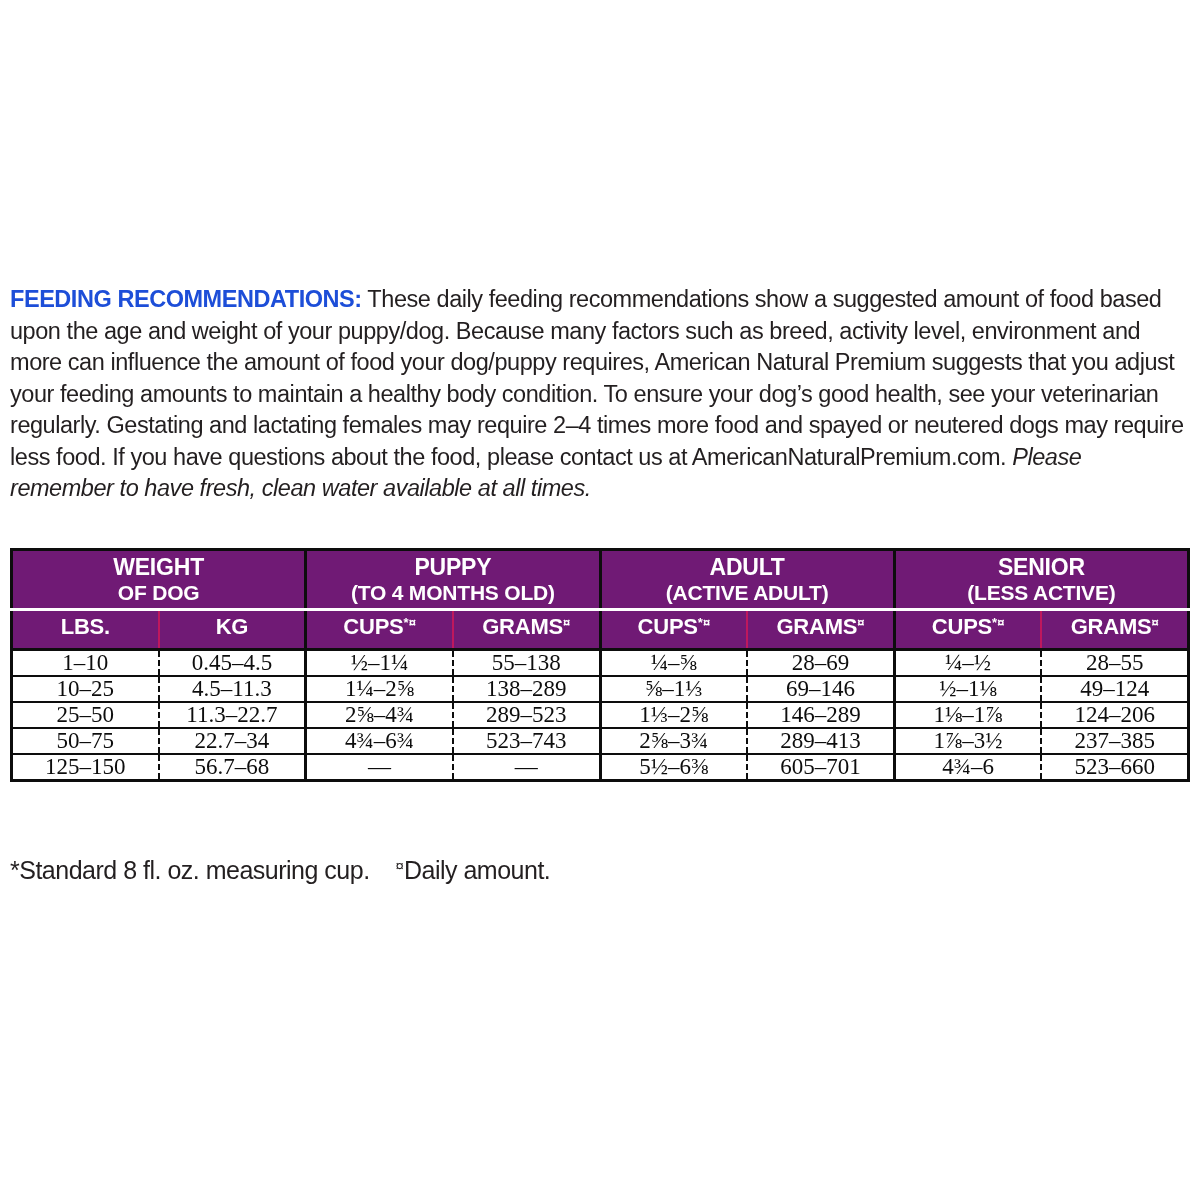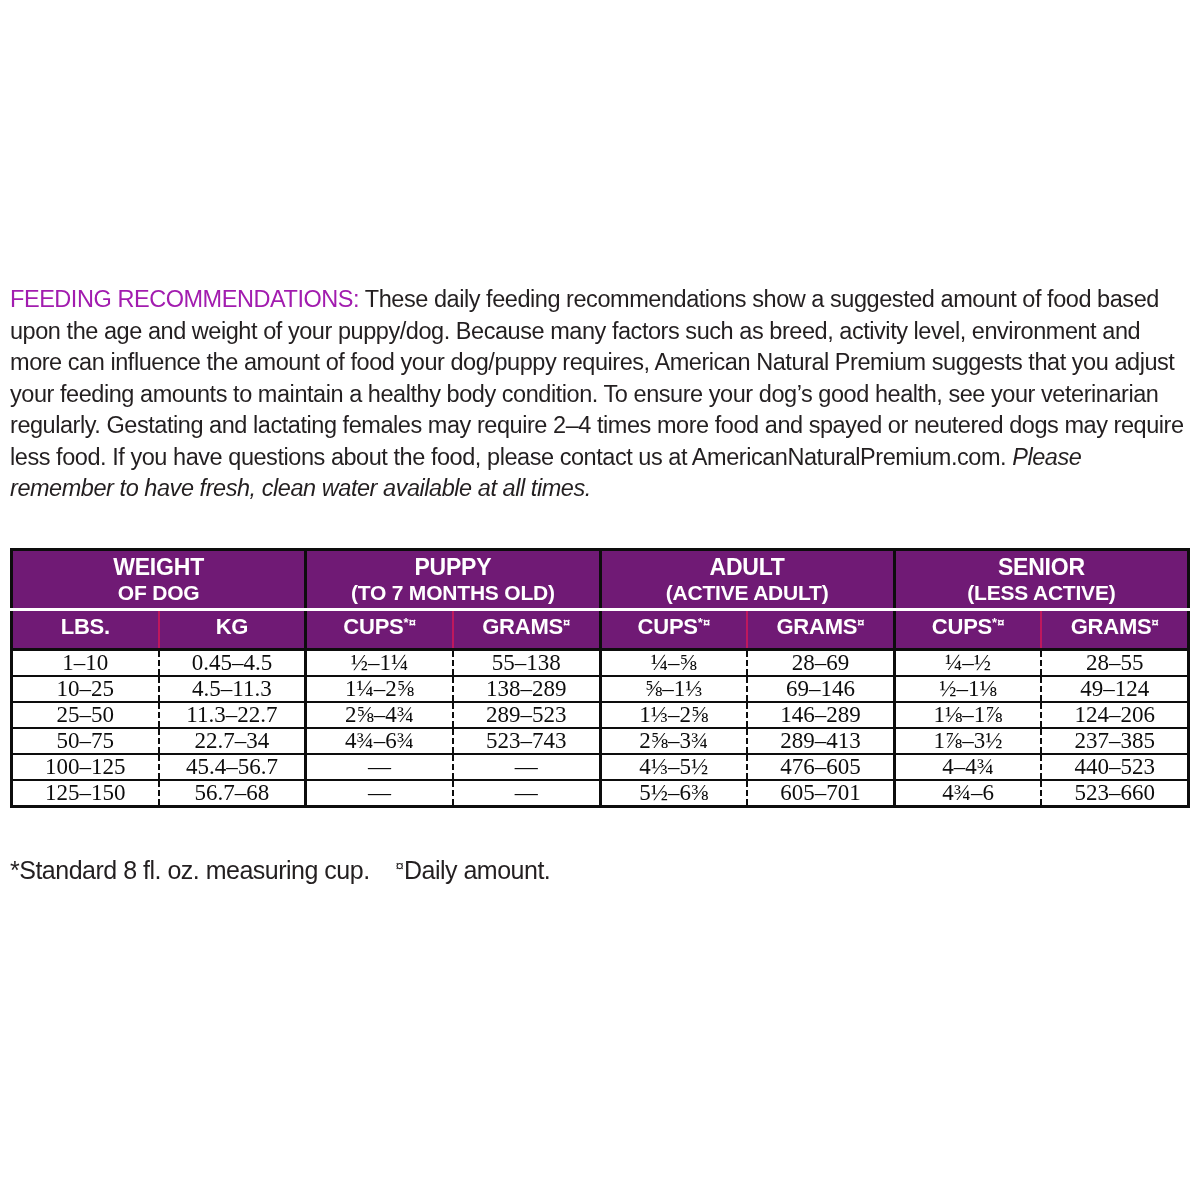--- a/index.html
+++ b/index.html
@@ -17,21 +17,21 @@
   .intro {
     position: absolute;
     left: 10px; top: 284px;
     width: 1180px;
     margin: 0;
     font-size: 23.5px;
     line-height: 31.5px;
     letter-spacing: -0.45px;
     color: #231f20;
   }
-  .intro-heading { color: #a21caf; font-weight: normal; }
+  .intro-heading { color: #1d4ed8; font-weight: bold; }
   .intro-italic { font-style: italic; }
 
   
   .feed-table {
     position: absolute;
     left: 10px; top: 548px;
     width: 1180px;
     border-collapse: collapse;
     table-layout: fixed;
     border: 3px solid #0d0d0d;
@@ -115,21 +115,21 @@
         <col style="width:12.5%">
     </colgroup>
     <thead>
       <tr class="group-header">
         <th colspan="2">
           <div>WEIGHT</div>
           <div class="group-line2">OF DOG</div>
         </th>
         <th colspan="2" class="gsep">
           <div>PUPPY</div>
-          <div class="group-line2">(TO 7 MONTHS OLD)</div>
+          <div class="group-line2">(TO 4 MONTHS OLD)</div>
         </th>
         <th colspan="2" class="gsep">
           <div>ADULT</div>
           <div class="group-line2">(ACTIVE ADULT)</div>
         </th>
         <th colspan="2" class="gsep">
           <div>SENIOR</div>
           <div class="group-line2">(LESS ACTIVE)</div>
         </th>
       </tr>
@@ -179,30 +179,20 @@
           <td>50–75</td>
           <td class="dsep">22.7–34</td>
           <td class="gsep">4¾–6¾</td>
           <td class="dsep">523–743</td>
           <td class="gsep">2⅝–3¾</td>
           <td class="dsep">289–413</td>
           <td class="gsep">1⅞–3½</td>
           <td class="dsep">237–385</td>
         </tr>
         <tr>
-          <td>100–125</td>
-          <td class="dsep">45.4–56.7</td>
-          <td class="gsep">—</td>
-          <td class="dsep">—</td>
-          <td class="gsep">4⅓–5½</td>
-          <td class="dsep">476–605</td>
-          <td class="gsep">4–4¾</td>
-          <td class="dsep">440–523</td>
-        </tr>
-        <tr>
           <td>125–150</td>
           <td class="dsep">56.7–68</td>
           <td class="gsep">—</td>
           <td class="dsep">—</td>
           <td class="gsep">5½–6⅜</td>
           <td class="dsep">605–701</td>
           <td class="gsep">4¾–6</td>
           <td class="dsep">523–660</td>
         </tr>
       </tbody>

